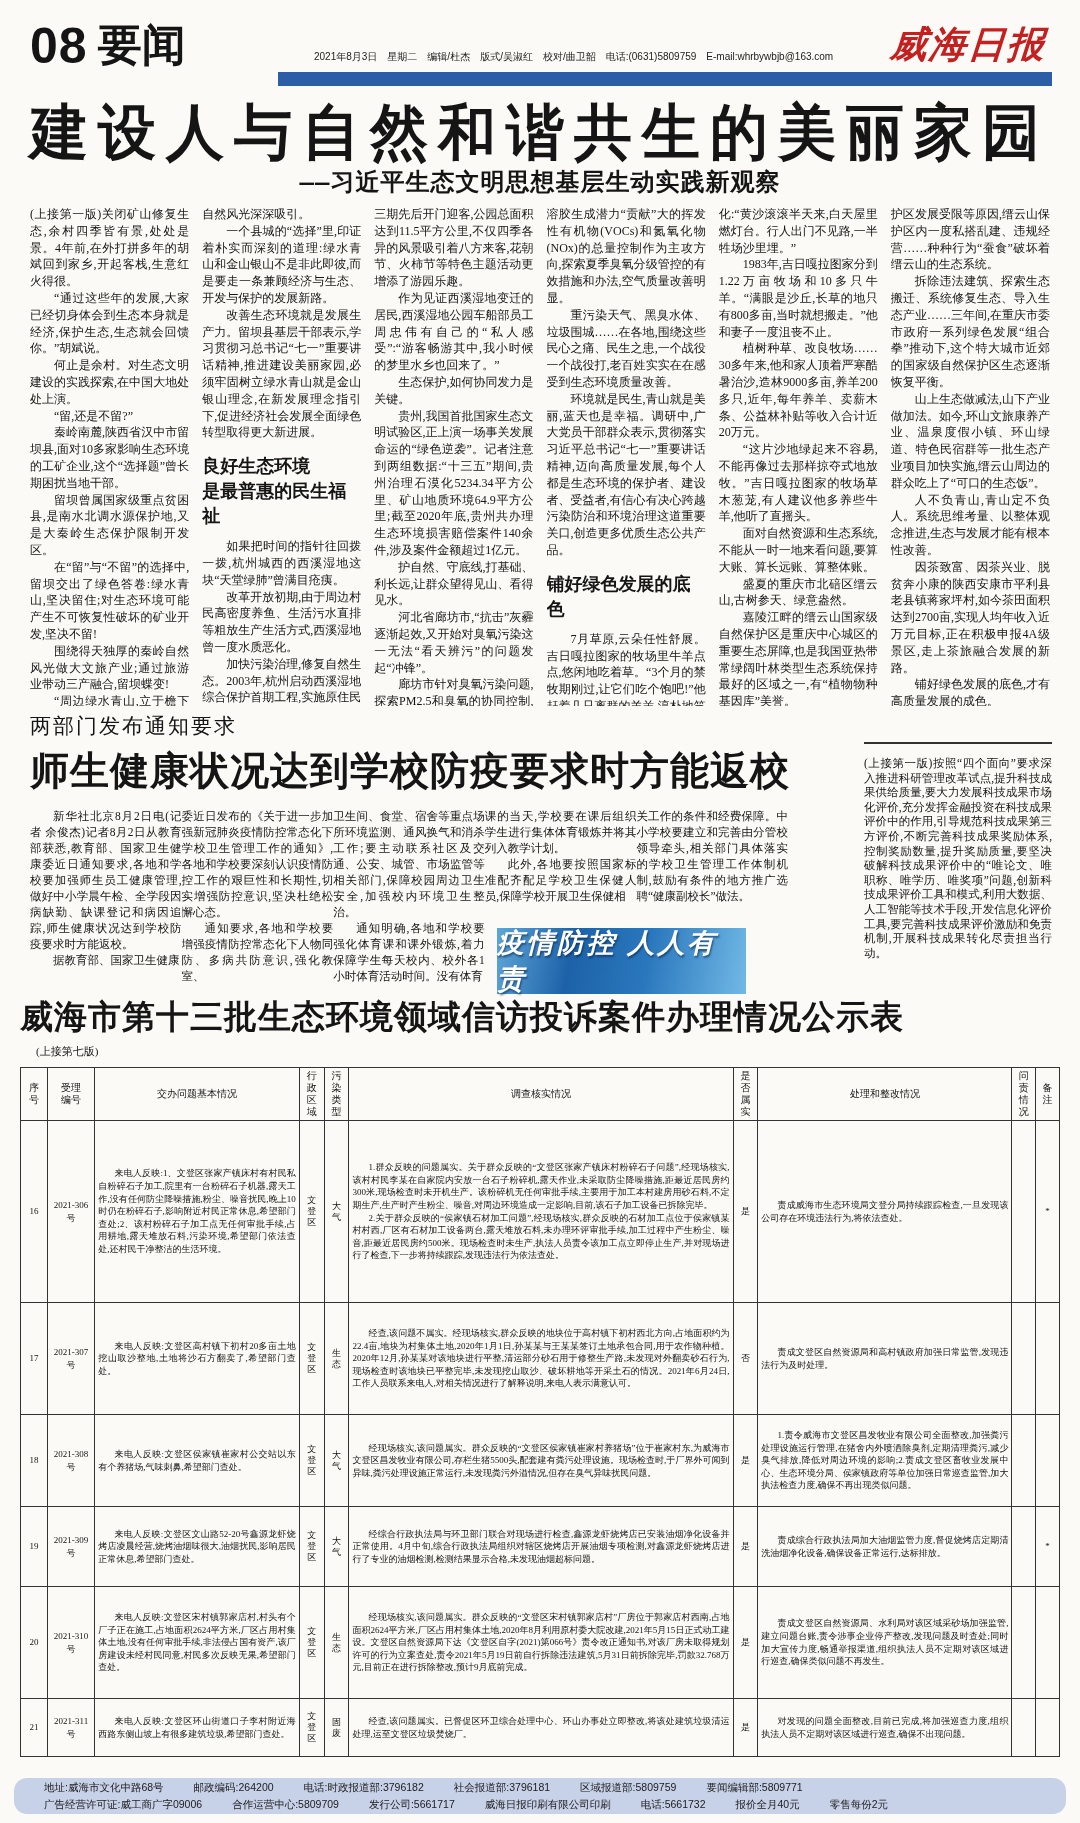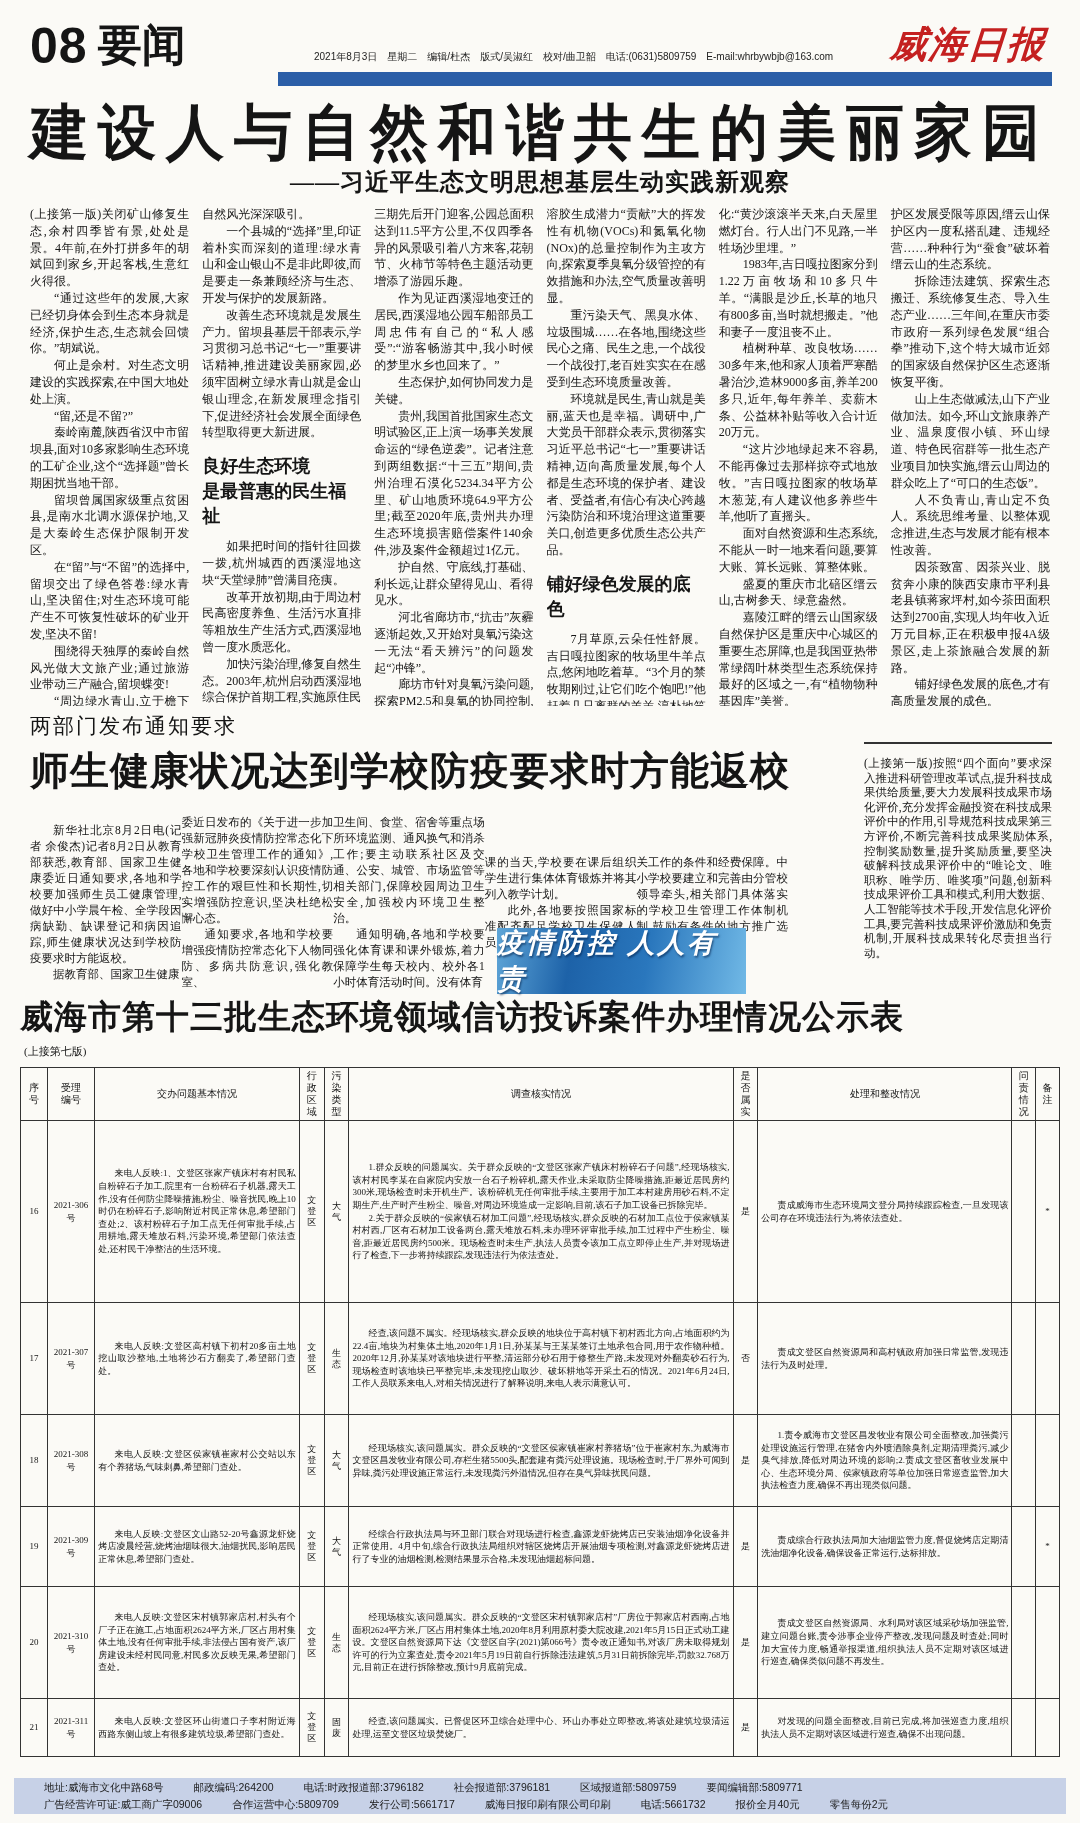--- a/index.html
+++ b/index.html
@@ -13,64 +13,64 @@
   .hdr-sec{font-size:44px;font-weight:900;line-height:54px;font-family:"Liberation Sans","DejaVu Sans",sans-serif;}
   .hdr-info{position:absolute;left:248px;bottom:22px;font-size:10px;color:#222;white-space:nowrap;font-family:"Liberation Sans","DejaVu Sans",sans-serif;margin-left:36px;}
   .hdr-bar{position:absolute;left:248px;right:0;bottom:0;height:14px;background:#2b5ea7;}
   .masthead{position:absolute;right:6px;top:2px;color:#c42020;font-size:37px;font-weight:900;
             font-style:italic;transform:skewX(-4deg);letter-spacing:2px;}
 
   
   .lead-headline{position:absolute;top:94px;left:0;width:100%;text-align:center;font-size:58px;font-weight:900;
                  letter-spacing:10px;transform:scaleY(1.04);white-space:nowrap;}
   .lead-subtitle{position:absolute;top:166px;left:0;width:100%;text-align:center;font-size:24px;font-weight:700;
-                 font-family:Liberation Serif, serif;letter-spacing:1px;}
+                 font-family:Liberation Mono, monospace;letter-spacing:1px;}
   .eco-cols{position:absolute;top:206px;left:30px;right:30px;height:500px;display:flex;gap:13px;overflow:hidden;}
   .col{flex:1 1 0;overflow:hidden;}
   .seg-p,.seg-cont,.seg-sig{margin:0;font-size:12px;line-height:16.8px;text-align:justify;}
   .seg-p{text-indent:2em;}
   .seg-subhead{font-family:"Liberation Sans","DejaVu Sans",sans-serif;font-weight:900;font-size:18px;
                line-height:25px;margin:13px 0 9px;white-space:pre-line;}
 
   
   .band-c{position:absolute;top:712px;left:30px;right:28px;height:284px;}
   .school{position:absolute;left:0;top:0;width:758px;height:284px;}
   .kicker{font-size:21px;letter-spacing:2px;line-height:27px;font-family:"Liberation Sans","DejaVu Sans",sans-serif;}
   .school-headline{font-size:39px;font-weight:900;line-height:50px;letter-spacing:1px;margin-top:7px;white-space:nowrap;}
-  .school-cols{display:flex;gap:0;margin-top:12px;height:188px;overflow:hidden;align-items:center;}
+  .school-cols{display:flex;gap:0;margin-top:12px;height:188px;overflow:hidden;}
   .school .seg-p,.school .seg-cont{font-size:11.5px;line-height:16px;}
   .banner{position:absolute;left:467px;bottom:2px;width:249px;height:66px;display:flex;align-items:center;justify-content:center;
           background:linear-gradient(100deg,#5fa6d8 0%,#1d62a8 30%,#2a77bd 60%,#71b9e6 100%);
           color:#fff;font-family:"Liberation Sans","DejaVu Sans",sans-serif;font-weight:900;font-style:italic;
           font-size:27px;letter-spacing:3px;text-shadow:1px 2px 2px rgba(0,30,70,.55);}
   .scitech{position:absolute;right:0;top:30px;width:188px;}
   .scitech-rule{border-top:2px solid #333;margin-bottom:12px;}
   .scitech .seg-cont{font-size:11.5px;line-height:14.6px;}
 
   
   .table-sec{position:absolute;top:996px;left:20px;right:20px;}
   .table-title{font-size:33px;font-weight:900;letter-spacing:1px;line-height:42px;white-space:nowrap;}
-  .table-cont{font-size:11px;margin:6px 0 8px 4px;}
+  .table-cont{font-size:11px;margin:6px 0 8px 16px;}
   table.cases{width:100%;border-collapse:collapse;table-layout:fixed;}
   .cases th,.cases td{border:1px solid #333;vertical-align:middle;padding:2px 3px;}
   .cases th{font-size:10px;font-weight:400;text-align:center;white-space:pre-line;line-height:12px;}
   .cases td{font-size:9px;line-height:12.6px;}
   .cases td.ctr{text-align:center;}
   .cases td.vert{text-align:center;white-space:pre-line;line-height:11px;}
   .cellp{margin:0;text-indent:1.8em;text-align:justify;}
   thead tr{height:30px;}
   tr.row-16{height:182px} tr.row-17{height:112px} tr.row-18{height:92px}
   tr.row-19{height:80px}  tr.row-20{height:112px} tr.row-21{height:58px}
   col.c1{width:26px} col.c2{width:46px} col.c3{width:198px} col.c4{width:24px} col.c5{width:24px}
   col.c6{width:372px} col.c7{width:24px} col.c8{width:246px} col.c9{width:23px} col.c10{width:23px}
 
   
   .footer{position:absolute;top:1778px;left:14px;right:14px;height:36px;background:#c7d1e7;
           font-family:"Liberation Sans","DejaVu Sans",sans-serif;font-size:10.5px;color:#1c1c1c;
-          padding:1px 30px;box-sizing:border-box;}
+          padding:1px 30px;box-sizing:border-box;border-radius:13px;}
   .f-line{display:flex;gap:30px;line-height:17px;white-space:nowrap;}
 </style>
 </head>
 <body>
 
 <div class="page">
 
   <div class="hdr">
     <div class="hdr-left">
       <span class="hdr-num">08</span>

